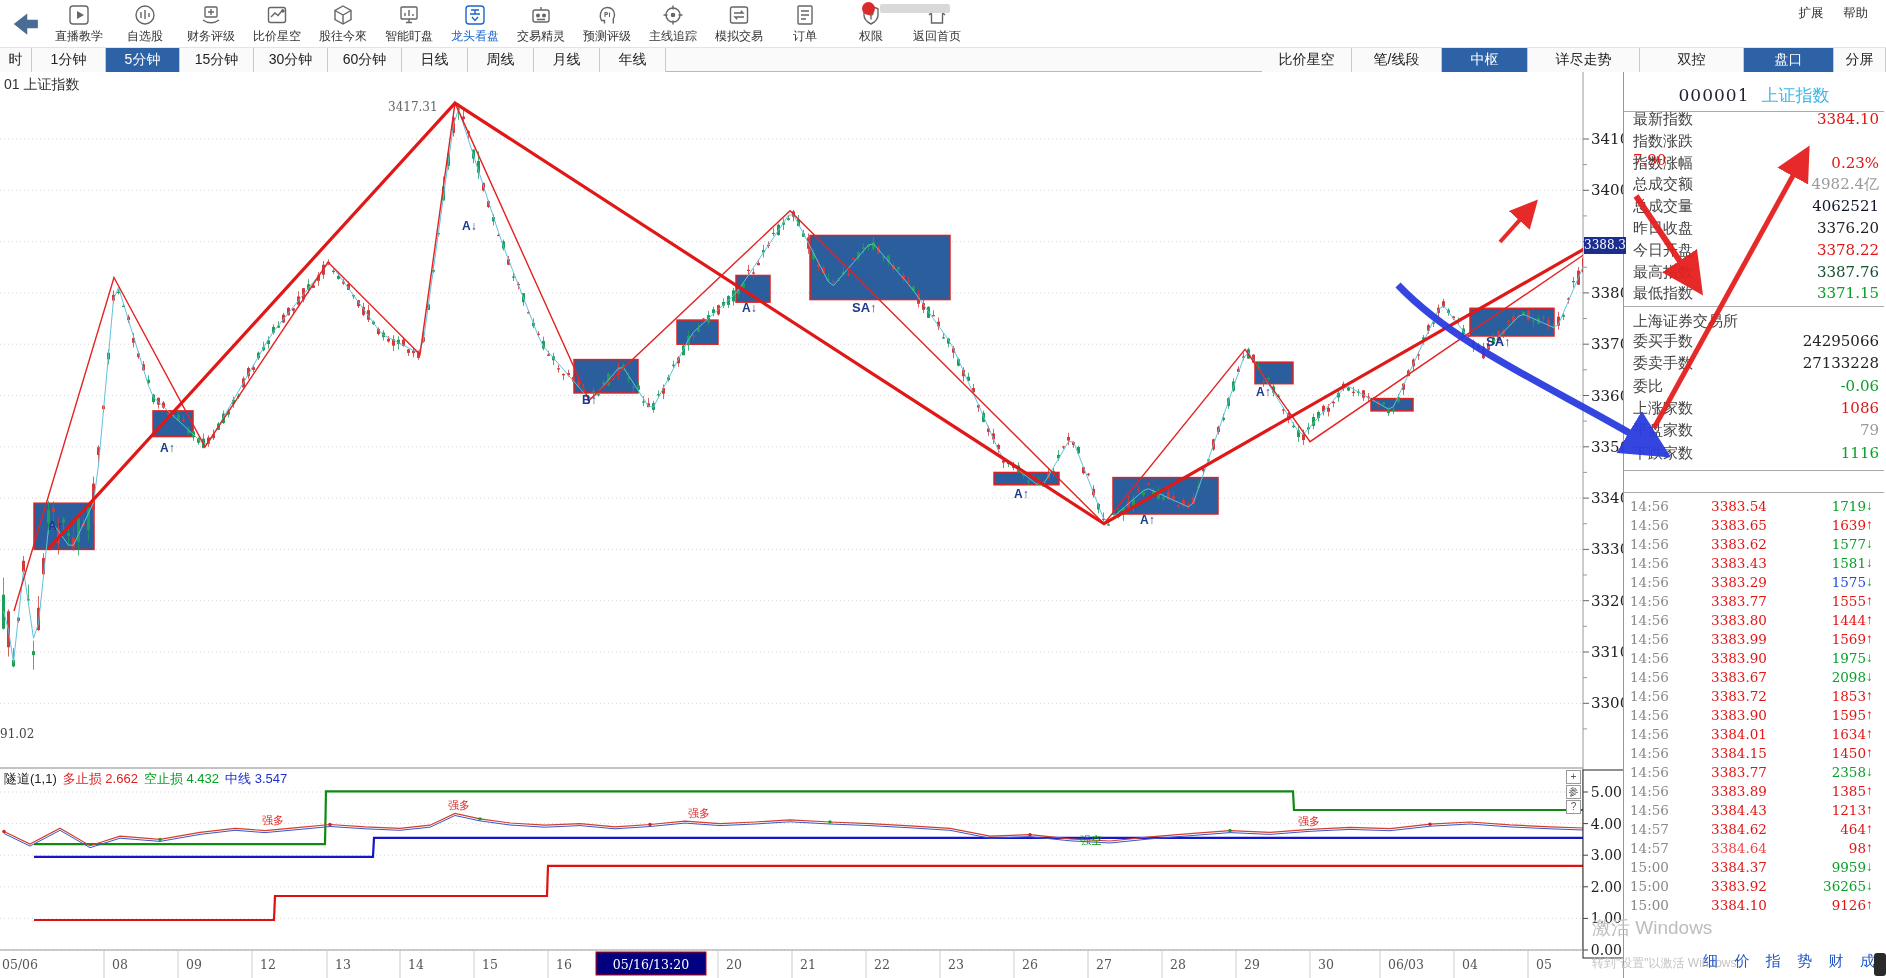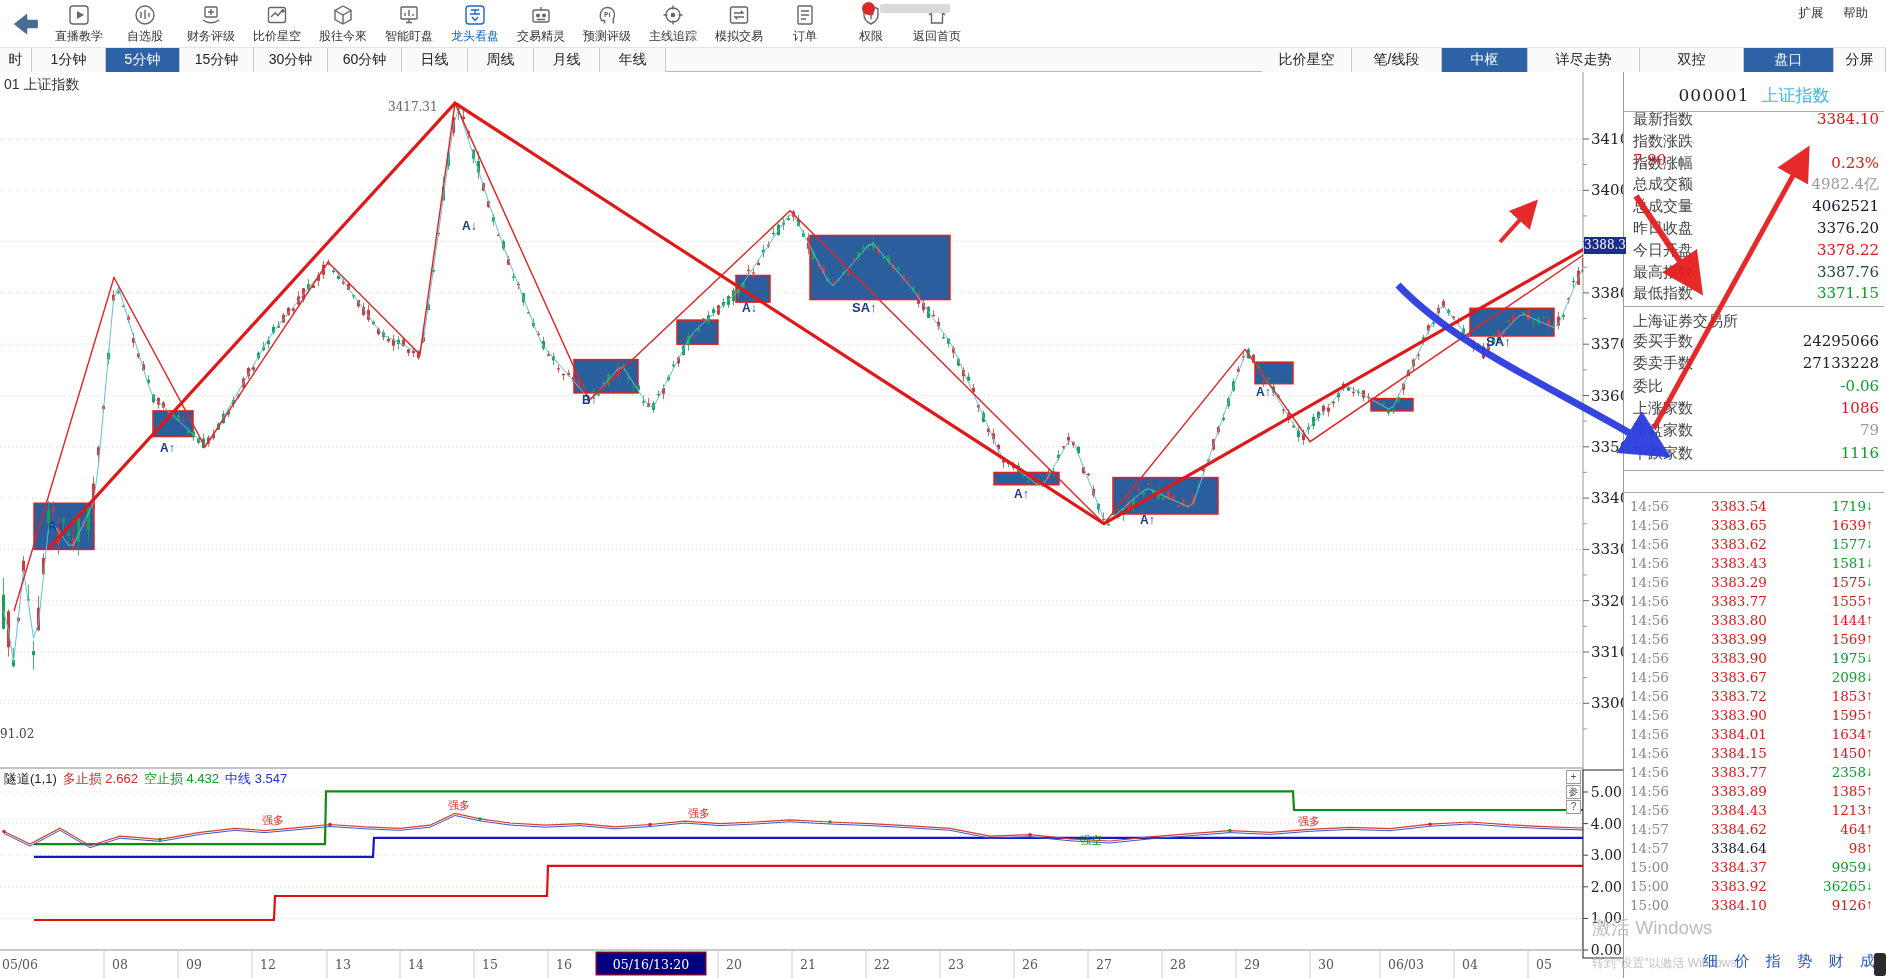--- a/index.html
+++ b/index.html
@@ -1101,21 +1101,21 @@
     </div>
     <div class="t-row" style="top: 481px;">
       <span class="t-time num">14:56</span>
       <span class="t-price num" style="color: rgb(226, 21, 21);">3383.43</span>
       <span class="t-vol num" style="color: rgb(10, 160, 41);">1581</span>
       <span style="color: rgb(10, 160, 41);">↓</span>
     </div>
     <div class="t-row" style="top: 500px;">
       <span class="t-time num">14:56</span>
       <span class="t-price num" style="color: rgb(226, 21, 21);">3383.29</span>
-      <span class="t-vol num" style="color: #b91c1c; text-align: right;">1575</span>
+      <span class="t-vol num" style="color: #1d4ed8; text-align: right;">1575</span>
       <span style="color: rgb(10, 160, 41);">↓</span>
     </div>
     <div class="t-row" style="top: 519px;">
       <span class="t-time num">14:56</span>
       <span class="t-price num" style="color: rgb(226, 21, 21);">3383.77</span>
       <span class="t-vol num" style="color: rgb(226, 21, 21);">1555</span>
       <span style="color: rgb(226, 21, 21);">↑</span>
     </div>
     <div class="t-row" style="top: 538px;">
       <span class="t-time num">14:56</span>
@@ -1184,21 +1184,21 @@
       <span style="color: rgb(226, 21, 21);">↑</span>
     </div>
     <div class="t-row" style="top: 747px;">
       <span class="t-time num">14:57</span>
       <span class="t-price num" style="color: rgb(226, 21, 21);">3384.62</span>
       <span class="t-vol num" style="color: rgb(226, 21, 21);">464</span>
       <span style="color: rgb(226, 21, 21);">↑</span>
     </div>
     <div class="t-row" style="top: 766px;">
       <span class="t-time num">14:57</span>
-      <span class="t-price num" style="color: #0f172a;">3384.64</span>
+      <span class="t-price num" style="color: #ef4444;">3384.64</span>
       <span class="t-vol num" style="color: rgb(226, 21, 21);">98</span>
       <span style="color: rgb(226, 21, 21);">↑</span>
     </div>
     <div class="t-row" style="top: 785px;">
       <span class="t-time num">15:00</span>
       <span class="t-price num" style="color: rgb(226, 21, 21);">3384.37</span>
       <span class="t-vol num" style="color: rgb(10, 160, 41);">9959</span>
       <span style="color: rgb(10, 160, 41);">↓</span>
     </div>
     <div class="t-row" style="top: 804px;">

